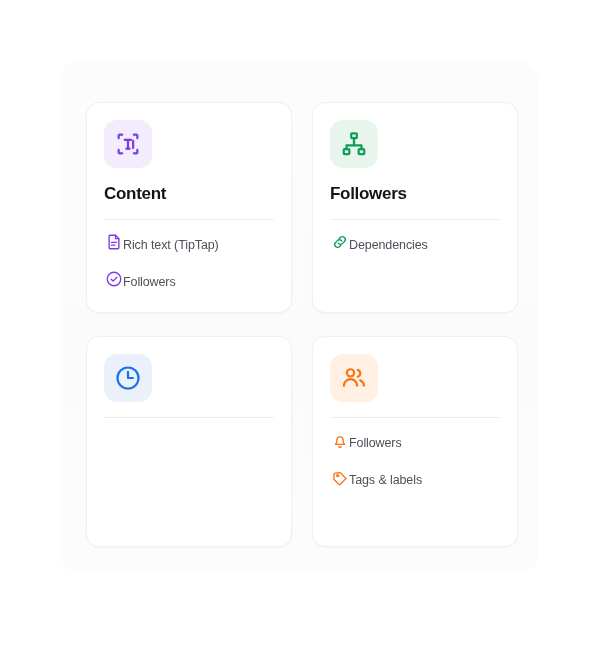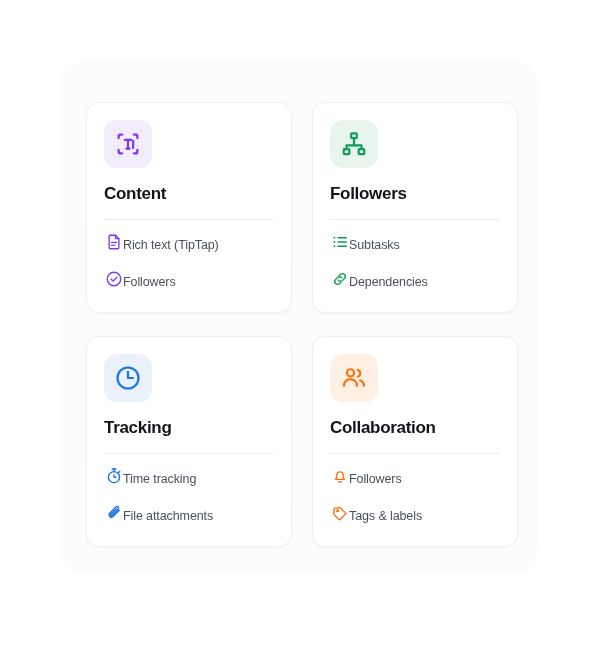--- a/index.html
+++ b/index.html
@@ -170,86 +170,49 @@
           <path d="M12 7v3.6"></path>
           <path d="M5.6 16.4v-3.2h12.8v3.2"></path>
           <path d="M12 10.6v2.6"></path>
         </svg>
       </div>
       <div class="card-title">Followers</div>
       <div class="divider"></div>
       <div class="feature-list">
         <div class="feature">
           <span class="f-icon">
-            <svg width="18" height="18" viewBox="0 0 24 24" fill="none" stroke="#0f9d58" stroke-width="1.9" stroke-linecap="round" stroke-linejoin="round">
-              <path d="M9.4 6.4h11"></path>
-              <path d="M9.4 12h11"></path>
-              <path d="M9.4 17.6h11"></path>
-              <circle cx="4.6" cy="6.4" r="1.25" fill="#0f9d58" stroke="none"></circle>
-              <circle cx="4.6" cy="12" r="1.25" fill="#0f9d58" stroke="none"></circle>
-              <circle cx="4.6" cy="17.6" r="1.25" fill="#0f9d58" stroke="none"></circle>
-            </svg>
-          </span>
-          <span class="f-label">Subtasks</span>
-        </div>
-        <div class="feature">
-          <span class="f-icon">
             <svg width="18" height="18" viewBox="0 0 24 24" fill="none" stroke="#0f9d58" stroke-width="1.8" stroke-linecap="round" stroke-linejoin="round">
               <path d="M9.6 13.4a3.9 3.9 0 0 0 5.9.45l2.4-2.4a3.92 3.92 0 0 0-5.55-5.55l-1.4 1.4"></path>
               <path d="M14.4 10.6a3.9 3.9 0 0 0-5.9-.45l-2.4 2.4a3.92 3.92 0 0 0 5.55 5.55l1.4-1.4"></path>
             </svg>
           </span>
           <span class="f-label">Dependencies</span>
         </div>
       </div>
     </div>
 
     <div class="card">
       <div class="tile t-blue">
         <svg width="28" height="28" viewBox="0 0 24 24" fill="none" stroke="#1a73e8" stroke-width="1.9" stroke-linecap="round" stroke-linejoin="round">
           <circle cx="12" cy="12" r="9"></circle>
           <path d="M12 6.8V12h4.2"></path>
         </svg>
       </div>
-      <div class="card-title">Tracking</div>
-      <div class="divider"></div>
-      <div class="feature-list">
-        <div class="feature">
-          <span class="f-icon">
-            <svg width="18" height="18" viewBox="0 0 24 24" fill="none" stroke="#1a73e8" stroke-width="1.8" stroke-linecap="round" stroke-linejoin="round">
-              <circle cx="12" cy="13.6" r="7.4"></circle>
-              <path d="M9.6 2.6h4.8"></path>
-              <path d="M12 2.6v3.6"></path>
-              <path d="M18.1 7.4l1.5-1.5"></path>
-              <path d="M12 10.4v3.2h2.6"></path>
-            </svg>
-          </span>
-          <span class="f-label">Time tracking</span>
-        </div>
-        <div class="feature">
-          <span class="f-icon">
-            <svg width="18" height="18" viewBox="0 0 24 24" fill="none" stroke="#1a73e8" stroke-width="1.8" stroke-linecap="round" stroke-linejoin="round">
-              <path d="M19 8.4l-8.3 8.3a3.1 3.1 0 0 1-4.4-4.4l8.3-8.3a2.05 2.05 0 0 1 2.9 2.9l-8.3 8.3a1 1 0 0 1-1.45-1.45l7.6-7.6"></path>
-            </svg>
-          </span>
-          <span class="f-label">File attachments</span>
-        </div>
-      </div>
+      <div class="divider"></div>
     </div>
 
     <div class="card">
       <div class="tile t-orange">
         <svg width="28" height="28" viewBox="0 0 24 24" fill="none" stroke="#f97316" stroke-width="1.9" stroke-linecap="round" stroke-linejoin="round">
           <circle cx="9" cy="7.6" r="3.1"></circle>
           <path d="M3.4 18.6a5.6 5.6 0 0 1 11.2 0"></path>
           <path d="M15.2 5a3.1 3.1 0 0 1 0 5.9"></path>
           <path d="M17.2 14a5.6 5.6 0 0 1 3.4 4.6"></path>
         </svg>
       </div>
-      <div class="card-title">Collaboration</div>
       <div class="divider"></div>
       <div class="feature-list">
         <div class="feature">
           <span class="f-icon">
             <svg width="18" height="18" viewBox="0 0 24 24" fill="none" stroke="#f97316" stroke-width="1.8" stroke-linecap="round" stroke-linejoin="round">
               <path d="M18 16.4H6c1.2-1.2 1.8-2.2 1.8-4.4v-1.4a4.2 4.2 0 0 1 8.4 0V12c0 2.2.6 3.2 1.8 4.4z"></path>
               <path d="M10.4 19.4a1.9 1.9 0 0 0 3.2 0"></path>
             </svg>
           </span>
           <span class="f-label">Followers</span>

